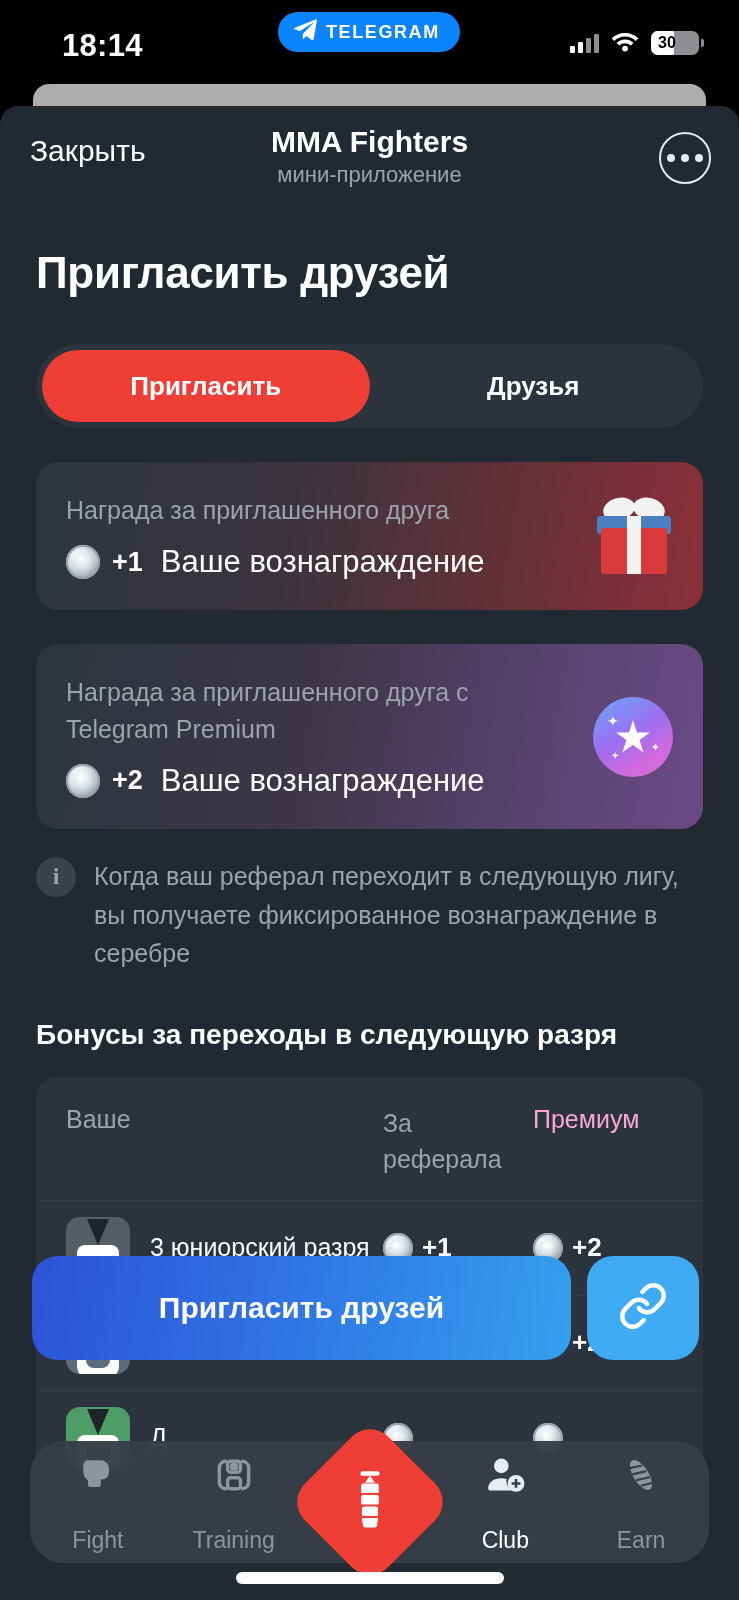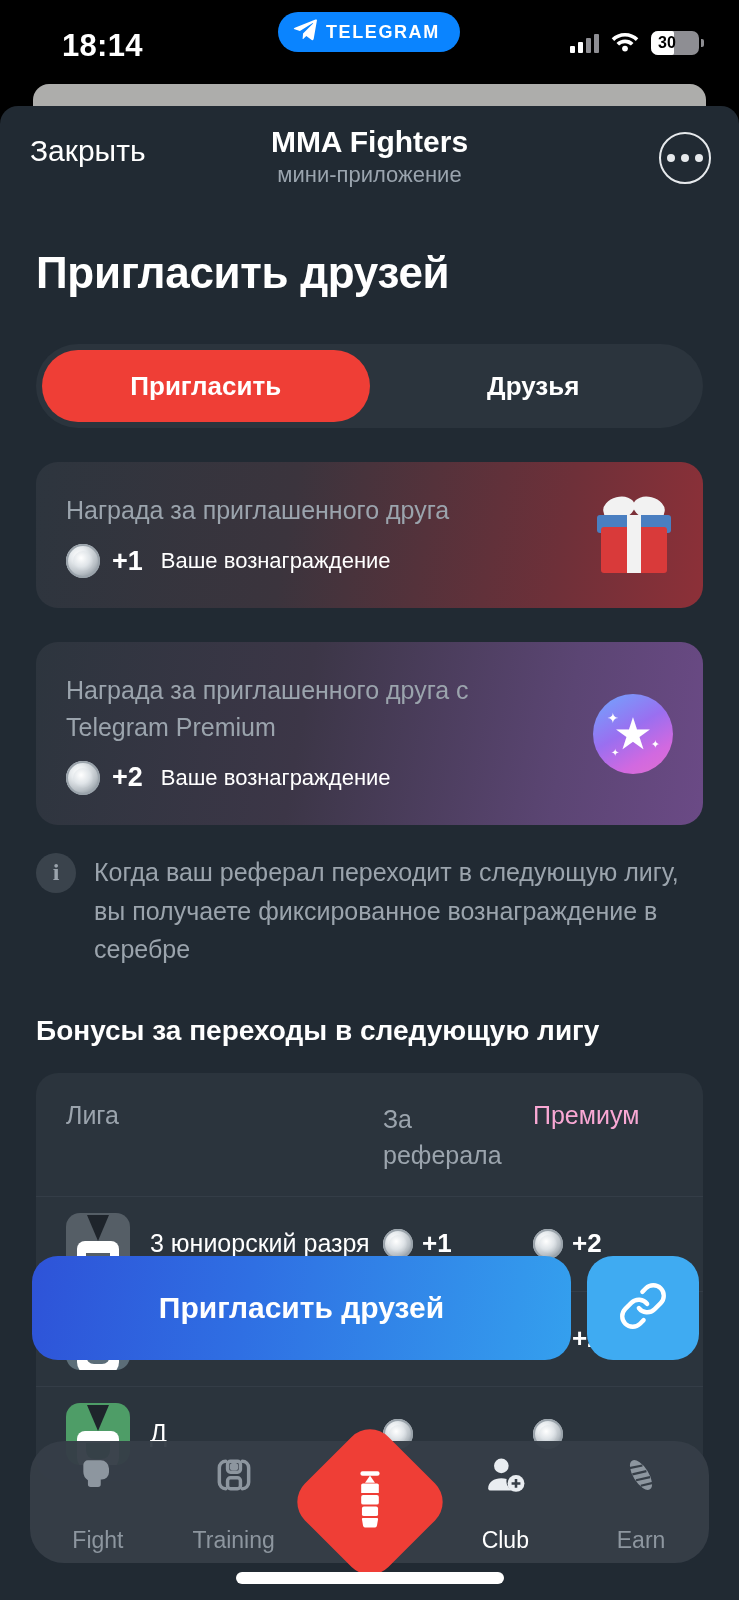--- a/index.html
+++ b/index.html
@@ -67,21 +67,21 @@
   
   .reward-card {
     position:relative; margin-top:34px; border-radius:22px; padding:30px 30px 30px 30px;
     min-height:146px; overflow:hidden;
   }
   .reward-card.red { background:linear-gradient(100deg,#2d353e 0%,#3b343d 38%,#6e3039 78%,#8d3038 100%); }
   .reward-card.purple { background:linear-gradient(100deg,#2d353e 0%,#3c3647 40%,#5b4573 78%,#6b4a86 100%); }
   .rc-title { font-size:25px; color:#9ba4ad; line-height:1.45; max-width:500px; }
   .rc-row { display:flex; align-items:center; gap:12px; margin-top:16px; }
   .rc-amt { font-size:27px; font-weight:800; color:#fff; }
-  .rc-desc { font-size:22px; color:#fff; margin-left:6px; }
+  .rc-desc { font-size:31px; color:#fff; margin-left:6px; }
   .rc-emoji { position:absolute; right:30px; top:50%; transform:translateY(-50%); }
 
   
   .coin { width:34px; height:34px; border-radius:50%;
     background:radial-gradient(circle at 38% 34%, #ffffff 0%, #e7ebee 26%, #b9c0c6 58%, #8d969e 78%, #c9d0d6 100%);
     box-shadow:inset 0 0 0 2px #9aa3ab; position:relative; flex:0 0 auto; }
   .coin:after { content:""; position:absolute; left:7px; top:7px; width:20px; height:20px; border-radius:50%;
     background:radial-gradient(circle at 40% 35%, #ffffff 0%, #dfe4e8 50%, #a8b0b7 100%); }
   .coin.sm { width:30px; height:30px; }
   .coin.sm:after { left:6px; top:6px; width:18px; height:18px; }
@@ -257,25 +257,25 @@
           <span class="star">★</span>
         </div>
       </div>
     </div>
 
     <div class="note">
       <div class="note-ic">i</div>
       <div class="note-tx">Когда ваш реферал переходит в следующую лигу, вы получаете фиксированное вознаграждение в серебре</div>
     </div>
 
-    <div class="sec-title">Бонусы за переходы в следующую лигу</div>
+    <div class="sec-title">Бонусы за переходы в следующую разря</div>
 
     <div class="league-card">
       <div class="lg-head">
-        <div class="lg-h-league">Лига</div>
+        <div class="lg-h-league">Ваше</div>
         <div class="lg-h-ref">За реферала</div>
         <div class="lg-h-prem">Премиум</div>
       </div>
 
       <div class="lg-row">
         <div class="lg-badge" style="background:#555e66">
           <div class="belt"></div>
             <div class="knot"></div>
           <div class="mouth" style="background:#555e66"></div>
         </div>

